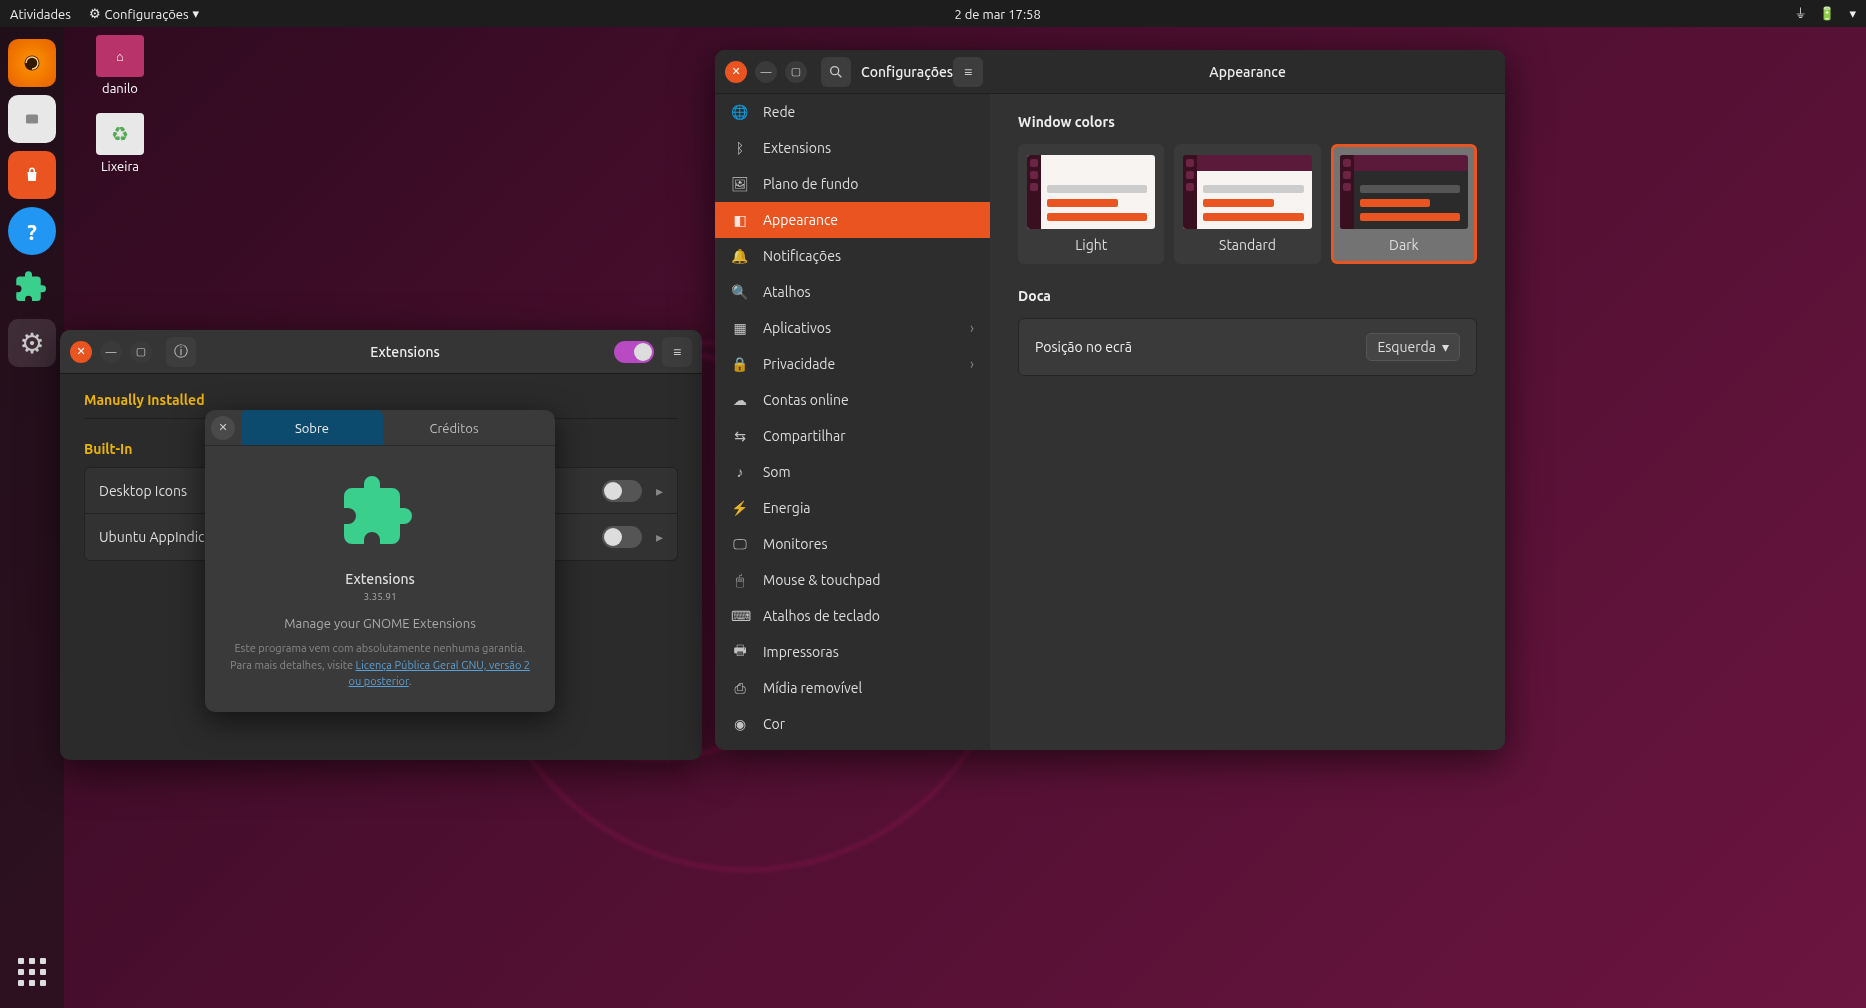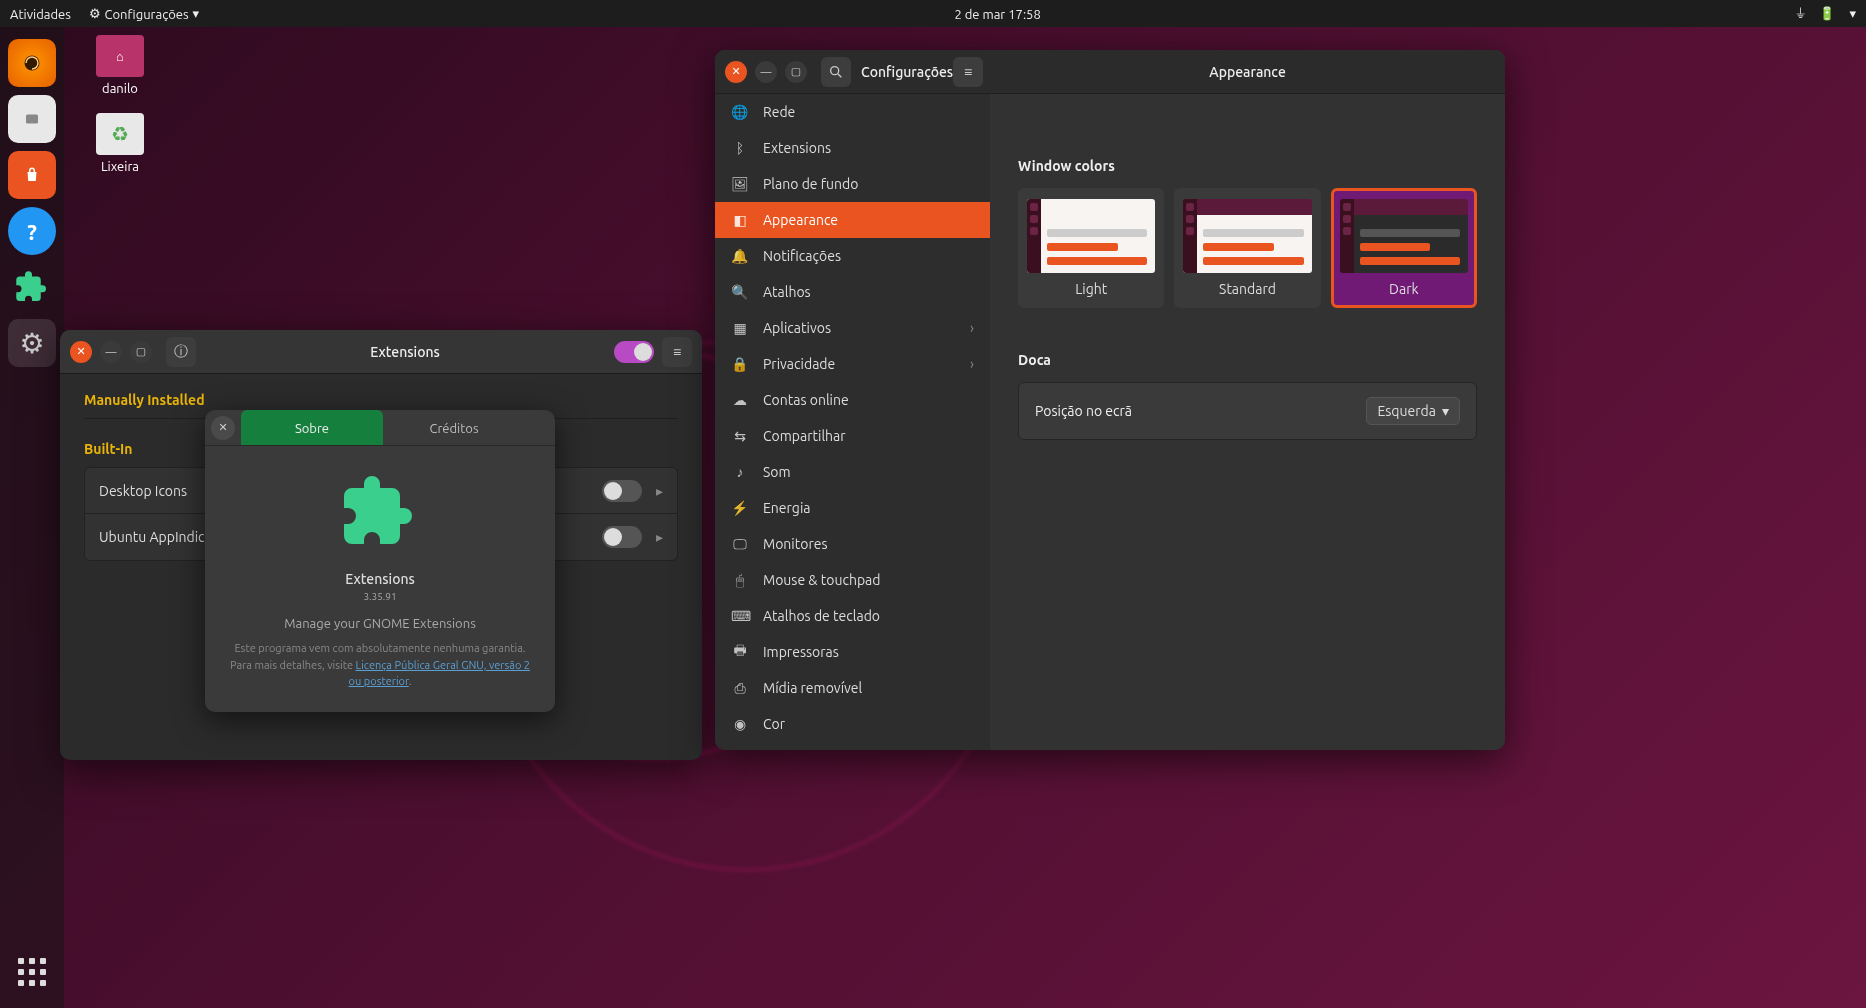--- a/index.html
+++ b/index.html
@@ -107,21 +107,21 @@
 
 
 .about-dialog {
   position:absolute; left:205px; top:410px; width:350px;
   background:#3a3a3a; border-radius:10px;
   box-shadow: 0 8px 30px rgba(0,0,0,0.6);
   z-index:7;
 }
 .about-tabs { display:flex; height:36px; border-bottom:1px solid #282828; align-items:center; }
 .about-tabs .tab { flex:1; text-align:center; color:#bbb; font-size:13px; height:100%; display:flex;align-items:center;justify-content:center; }
-.about-tabs .tab.active { background:#15803d; border-radius:6px 6px 0 0; color:#eee; }
+.about-tabs .tab.active { background:#0c4a6e; border-radius:6px 6px 0 0; color:#eee; }
 .about-close { width:24px;height:24px;border-radius:50%;background:#4a4a4a;display:flex;align-items:center;justify-content:center;margin:0 6px;color:#ccc;font-size:11px; }
 .about-body { padding:18px 20px 22px; text-align:center; }
 .about-body .app-name { font-weight:500; margin:8px 0 4px; color:#ddd; }
 .about-body .ver { color:#aaa; font-size:10px; }
 .about-body .desc { color:#aaa; font-size:13px; margin-top:14px; }
 .about-body .fine { color:#888; font-size:11px; margin-top:10px; line-height:1.5; }
 .about-body .link { color:#5a9fd4; text-decoration:underline;text-align:center; }
 
 
 .settings-win { left:715px; top:50px; width:790px; height:700px; z-index:8; display:flex; flex-direction:row; }
@@ -131,28 +131,28 @@
 .nav-list { flex:1; overflow:auto; }
 .nav-item {
   height:36px; display:flex; align-items:center; gap:14px;
   padding:0 16px; color:#ddd; font-size:14px;
 }
 .nav-item.active { background:#e95420; color:#fff; }
 .nav-item .nav-ic { width:18px; text-align:center; color:inherit; opacity:0.85; }
 .nav-item .chev { margin-left:auto; color:#888; }
 
 .content { padding:20px 28px; }
-.sect-title { font-weight:600; color:#eee; margin-bottom:14px;margin-top:44px; }
+.sect-title { font-weight:600; color:#eee; margin-bottom:14px; }
 .theme-row { display:flex; gap:10px; margin-bottom:24px;align-items:flex-end; }
 .theme-card {
   flex:1; border:3px solid transparent; border-radius:6px;
   padding:8px 6px 8px; text-align:center;
   background:#3a3a3a;
 }
-.theme-card.selected { border-color:#e95420; background:#701a75; }
+.theme-card.selected { border-color:#e95420; background:#737373; }
 .theme-thumb { height:74px; border-radius:3px; margin-bottom:8px; position:relative; overflow:hidden; }
 .tt-light { background:#f7f4f2; }
 .tt-standard { background:linear-gradient(#5b1a3a 22%, #f7f4f2 22%); }
 .tt-dark { background:linear-gradient(#5b1a3a 22%, #2b2b2b 22%); }
 .thumb-strip { position:absolute;left:0;top:0;bottom:0;width:14px;background:#3a1020; display:flex;flex-direction:column;gap:4px;padding:4px 3px;}
 .thumb-strip span{width:8px;height:8px;background:#6b2444;border-radius:2px;}
 .thumb-bar{position:absolute;left:20px;right:8px;height:8px;border-radius:2px;}
 .thumb-bar.b1{top:30px;background:#ccc;}
 .thumb-bar.b2{top:44px;background:#e95420;width:55%;}
 .thumb-bar.b3{top:58px;background:#e95420;left:20px;right:8px;}

